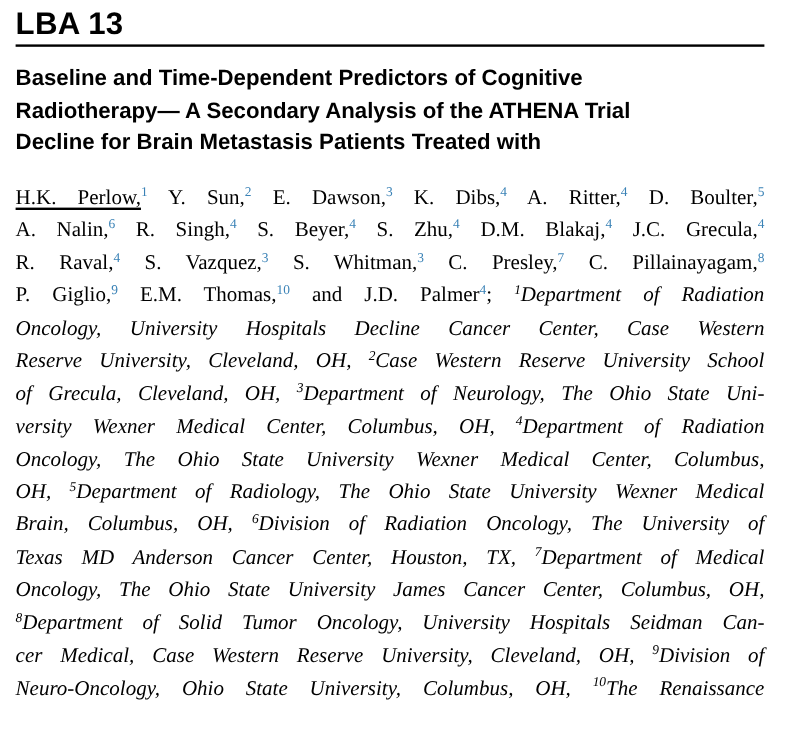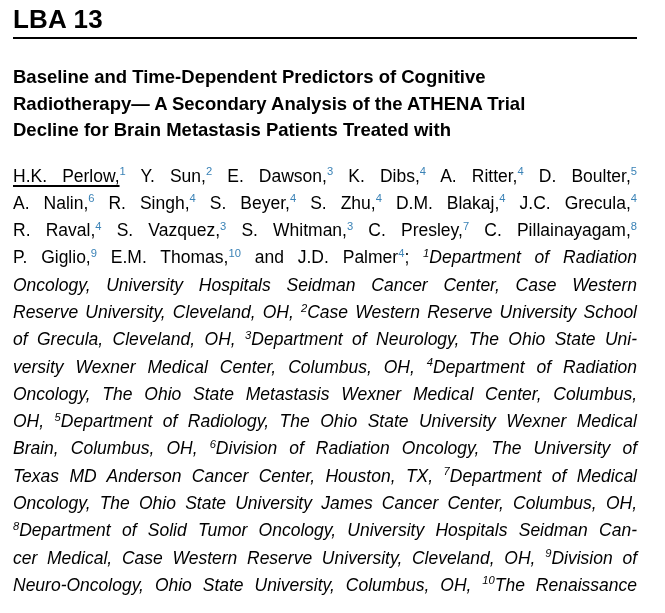--- a/index.html
+++ b/index.html
@@ -26,30 +26,30 @@
     line-height: 30px;
     letter-spacing: 0.2px;
     color: var(--text-color, #000);
   }
   .rule {
     border: none;
     border-top: 2.5px solid var(--rule-color, #000);
     margin: 3px 0 0 0;
   }
   .title {
-    margin-top: 25px;
+    margin-top: 13px;
     font-family: "Liberation Sans", sans-serif;
     font-weight: 700;
     font-size: 18.5px;
     line-height: 26.5px;
     color: var(--text-color, #000);
   }
   .body-block {
     margin-top: 19px;
-    font-family: Liberation Sans, sans-serif;
+    font-family: Liberation Serif, serif;
     font-size: 17.5px;
     line-height: 27.3px;
     color: var(--text-color, #000);
   }
   .line { white-space: normal; }
   .jl {
     text-align: justify;
     text-align-last: justify;
   }
   .tok-roman { font-style: normal; }
@@ -80,25 +80,25 @@
   <div class="title">
     <div class="title-line">Baseline and Time-Dependent Predictors of Cognitive</div>
     <div class="title-line">Radiotherapy— A Secondary Analysis of the ATHENA Trial</div>
     <div class="title-line">Decline for Brain Metastasis Patients Treated with</div>
   </div>
   <div class="body-block">
       <div class="line jl"><span class="tok-roman tok-underline">H.K. Perlow,</span><span class="tok-sup">1</span><span class="tok-roman"> Y. Sun,</span><span class="tok-sup">2</span><span class="tok-roman"> E. Dawson,</span><span class="tok-sup">3</span><span class="tok-roman"> K. Dibs,</span><span class="tok-sup">4</span><span class="tok-roman"> A. Ritter,</span><span class="tok-sup">4</span><span class="tok-roman"> D. Boulter,</span><span class="tok-sup">5</span></div>
       <div class="line jl"><span class="tok-roman">A. Nalin,</span><span class="tok-sup">6</span><span class="tok-roman"> R. Singh,</span><span class="tok-sup">4</span><span class="tok-roman"> S. Beyer,</span><span class="tok-sup">4</span><span class="tok-roman"> S. Zhu,</span><span class="tok-sup">4</span><span class="tok-roman"> D.M. Blakaj,</span><span class="tok-sup">4</span><span class="tok-roman"> J.C. Grecula,</span><span class="tok-sup">4</span></div>
       <div class="line jl"><span class="tok-roman">R. Raval,</span><span class="tok-sup">4</span><span class="tok-roman"> S. Vazquez,</span><span class="tok-sup">3</span><span class="tok-roman"> S. Whitman,</span><span class="tok-sup">3</span><span class="tok-roman"> C. Presley,</span><span class="tok-sup">7</span><span class="tok-roman"> C. Pillainayagam,</span><span class="tok-sup">8</span></div>
       <div class="line jl"><span class="tok-roman">P. Giglio,</span><span class="tok-sup">9</span><span class="tok-roman"> E.M. Thomas,</span><span class="tok-sup">10</span><span class="tok-roman"> and J.D. Palmer</span><span class="tok-sup">4</span><span class="tok-roman">; </span><span class="tok-sup-italic">1</span><span class="tok-italic">Department of Radiation</span></div>
-      <div class="line jl"><span class="tok-italic">Oncology, University Hospitals Seidman Cancer Center, Case Western</span></div>
+      <div class="line jl"><span class="tok-italic">Oncology, University Hospitals Decline Cancer Center, Case Western</span></div>
       <div class="line jl"><span class="tok-italic">Reserve University, Cleveland, OH, </span><span class="tok-sup-italic">2</span><span class="tok-italic">Case Western Reserve University School</span></div>
       <div class="line jl"><span class="tok-italic">of Grecula, Cleveland, OH, </span><span class="tok-sup-italic">3</span><span class="tok-italic">Department of Neurology, The Ohio State Uni-</span></div>
       <div class="line jl"><span class="tok-italic">versity Wexner Medical Center, Columbus, OH, </span><span class="tok-sup-italic">4</span><span class="tok-italic">Department of Radiation</span></div>
-      <div class="line jl"><span class="tok-italic">Oncology, The Ohio State Metastasis Wexner Medical Center, Columbus,</span></div>
+      <div class="line jl"><span class="tok-italic">Oncology, The Ohio State University Wexner Medical Center, Columbus,</span></div>
       <div class="line jl"><span class="tok-italic">OH, </span><span class="tok-sup-italic">5</span><span class="tok-italic">Department of Radiology, The Ohio State University Wexner Medical</span></div>
       <div class="line jl"><span class="tok-italic">Brain, Columbus, OH, </span><span class="tok-sup-italic">6</span><span class="tok-italic">Division of Radiation Oncology, The University of</span></div>
       <div class="line jl"><span class="tok-italic">Texas MD Anderson Cancer Center, Houston, TX, </span><span class="tok-sup-italic">7</span><span class="tok-italic">Department of Medical</span></div>
       <div class="line jl"><span class="tok-italic">Oncology, The Ohio State University James Cancer Center, Columbus, OH,</span></div>
       <div class="line jl"><span class="tok-sup-italic">8</span><span class="tok-italic">Department of Solid Tumor Oncology, University Hospitals Seidman Can-</span></div>
       <div class="line jl"><span class="tok-italic">cer Medical, Case Western Reserve University, Cleveland, OH, </span><span class="tok-sup-italic">9</span><span class="tok-italic">Division of</span></div>
       <div class="line jl"><span class="tok-italic">Neuro-Oncology, Ohio State University, Columbus, OH, </span><span class="tok-sup-italic">10</span><span class="tok-italic">The Renaissance</span></div>
     </div>
 </div>
 

